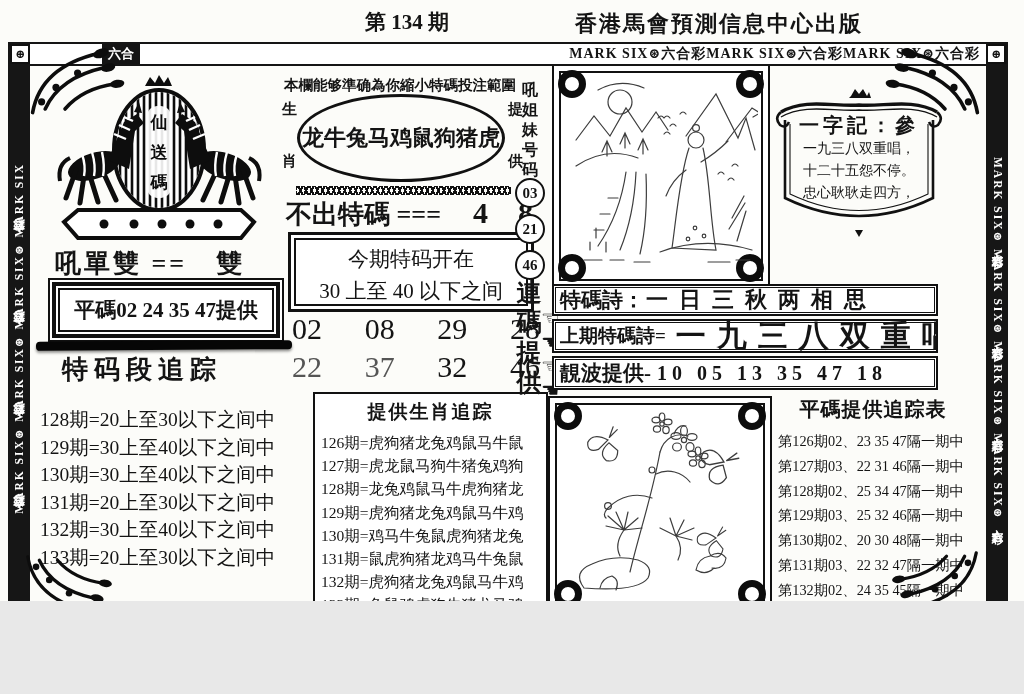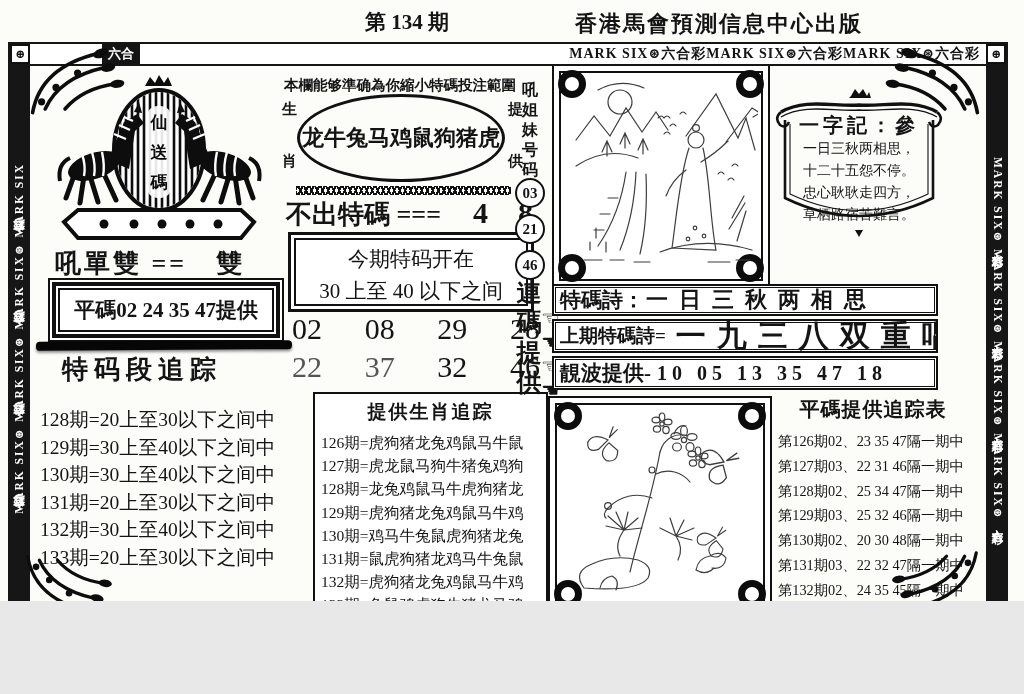--- a/index.html
+++ b/index.html
@@ -385,24 +385,23 @@
         <path d="M6,31 C30,17 60,26 84,24 C108,26 138,17 162,31" stroke-width="1.4"></path>
         <path d="M6,26 q-7,6 -1,13 q6,4 9,-3" stroke-width="2.6"></path>
         <path d="M162,26 q7,6 1,13 q-6,4 -9,-3" stroke-width="2.6"></path>
         <path d="M10,34 L10,112 Q84,148 158,112 L158,34" stroke-width="2.6"></path>
         <path d="M15,38 L15,108 Q84,141 153,108 L153,38" stroke-width="1.1"></path>
       </g>
       <path d="M80,144 l4,7 4,-7 z" fill="#111"></path>
     </svg>
     <div class="b" style="position:absolute;left:0;top:26px;width:100%;text-align:center;font-size:20px;letter-spacing:4px;">一字記：參</div>
     <div style="position:absolute;left:0;top:52px;width:100%;text-align:center;font-size:14px;line-height:22px;">
-      <div>一日三秋两相思，</div>
+      <div>一九三八双重唱，</div>
       <div>十二十五怨不停。</div>
       <div>忠心耿耿走四方，</div>
-      <div>草栖路宿苦難言。</div>
     </div>
   </div>
 
   <div class="abs" style="left:778px;top:396px;width:206px;">
     <div class="b" style="font-size:20px;letter-spacing:1px;text-align:center;width:190px;">平碼提供追踪表</div>
     <div style="margin-top:6px;font-size:14.3px;line-height:24.8px;white-space:nowrap;">
       <div class="rowtxt">第126期02、23 35 47隔一期中</div>
       <div class="rowtxt">第127期03、22 31 46隔一期中</div>
       <div class="rowtxt">第128期02、25 34 47隔一期中</div>
       <div class="rowtxt">第129期03、25 32 46隔一期中</div>

